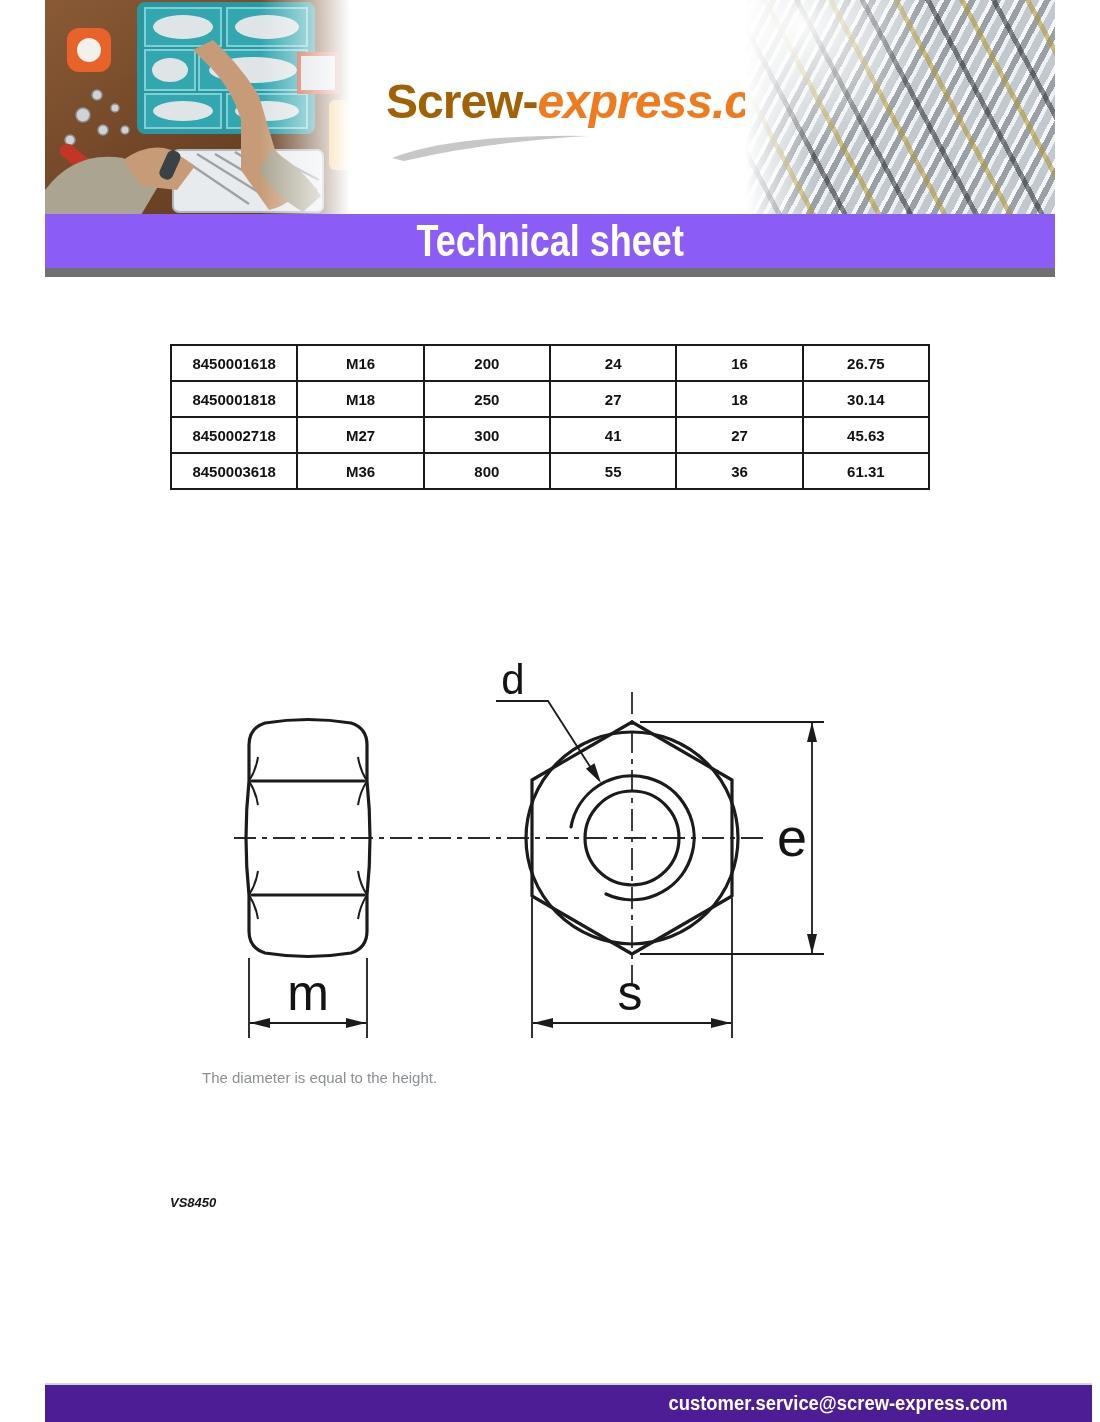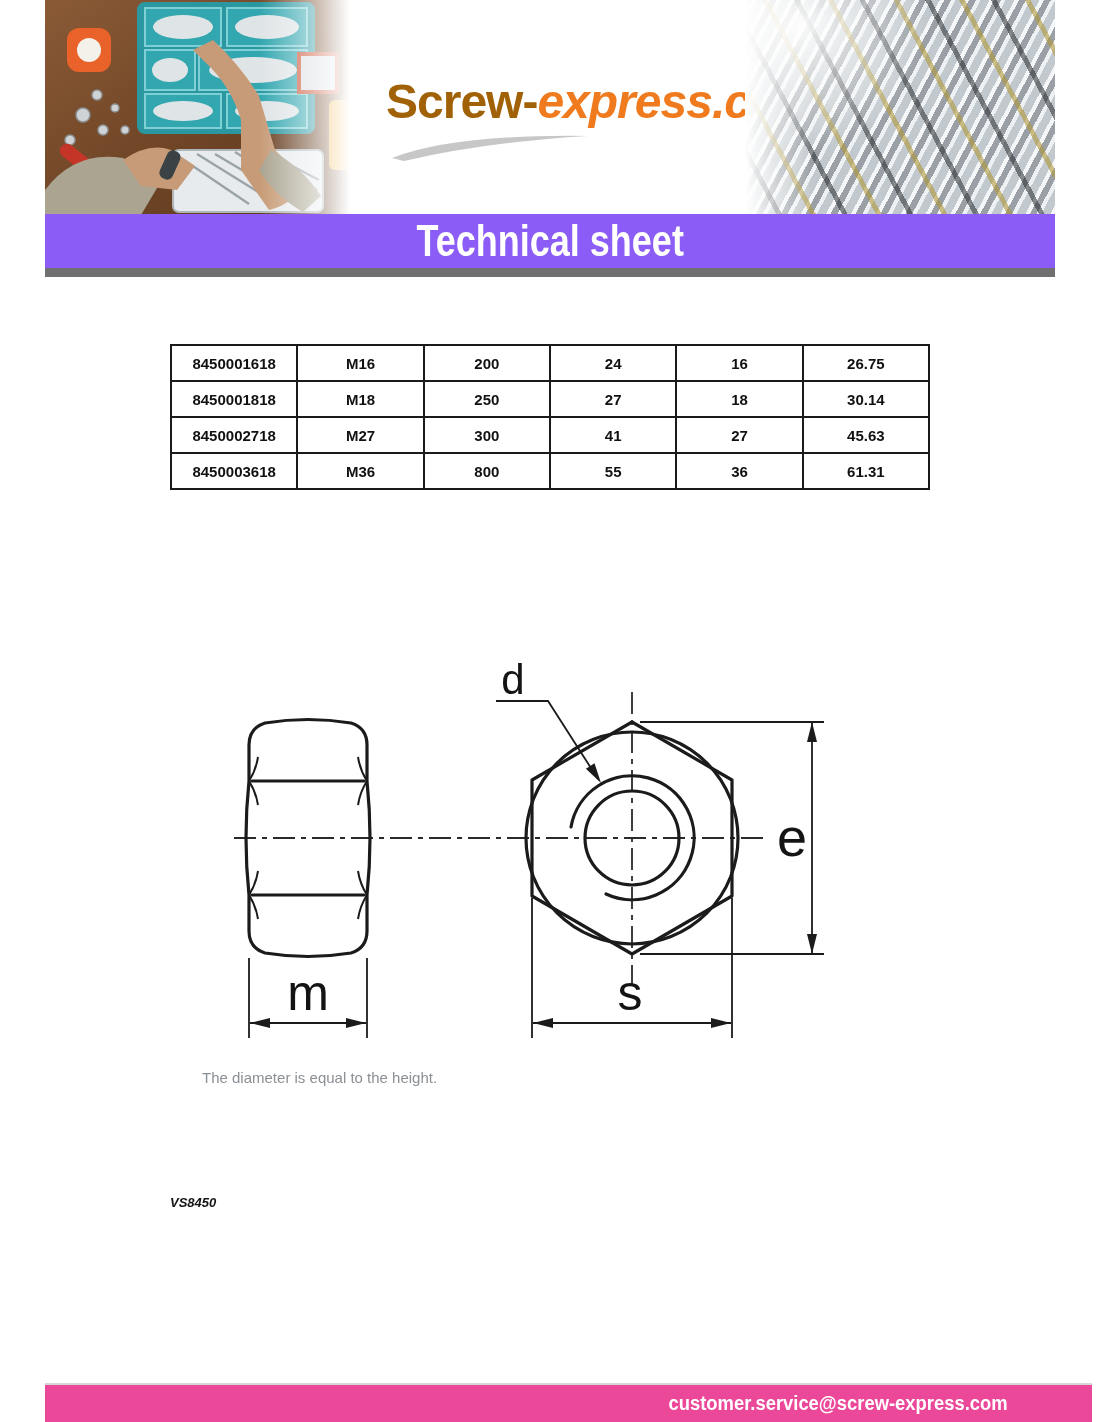--- a/index.html
+++ b/index.html
@@ -39,21 +39,21 @@
   
   .diagram-svg{position:absolute;left:220px;top:648px;}
   .dia-line{stroke:#1b1b1b;stroke-width:3.2;fill:none;stroke-linecap:round;stroke-linejoin:round;}
   .dia-thin{stroke:#1b1b1b;stroke-width:2;fill:none;}
   .dia-center{stroke:#2a2a2a;stroke-width:1.8;fill:none;stroke-dasharray:22 6 5 6;}
   .dia-dim{stroke:#1b1b1b;stroke-width:1.8;fill:none;}
   .dia-text{font-family:"Liberation Sans",sans-serif;fill:#141414;}
   .caption{position:absolute;left:202px;top:1069px;font-size:15px;color:#8b9095;}
   .ref{position:absolute;left:170px;top:1195px;font-size:13px;font-weight:700;font-style:italic;color:#141414;}
   
-  .footer{position:absolute;left:45px;top:1383px;width:1047px;height:39px;background:#ec4899;
+  .footer{position:absolute;left:45px;top:1383px;width:1047px;height:39px;background:#4c1d95;
     border-top:2px solid #d6d6d6;box-sizing:border-box;
     display:flex;align-items:center;justify-content:flex-end;}
   .footer-email{color:#ffffff;font-size:20px;font-weight:700;margin-right:84px;
     transform:scaleX(.92);transform-origin:right center;white-space:nowrap;}
 </style>
 </head>
 <body>
 
 <div class="page">
 

